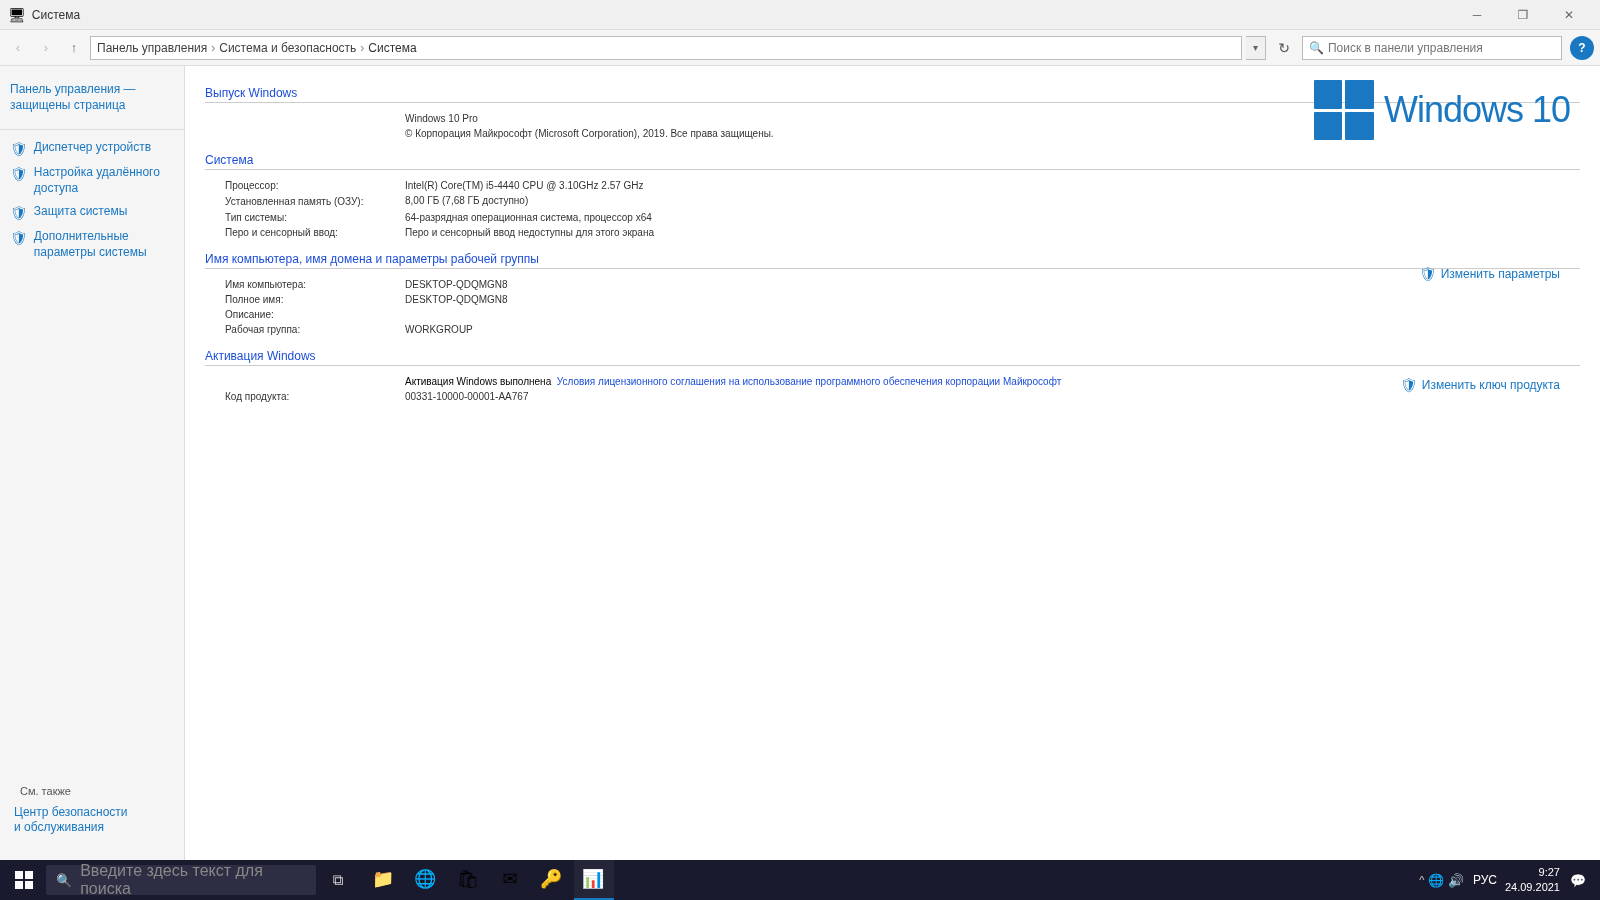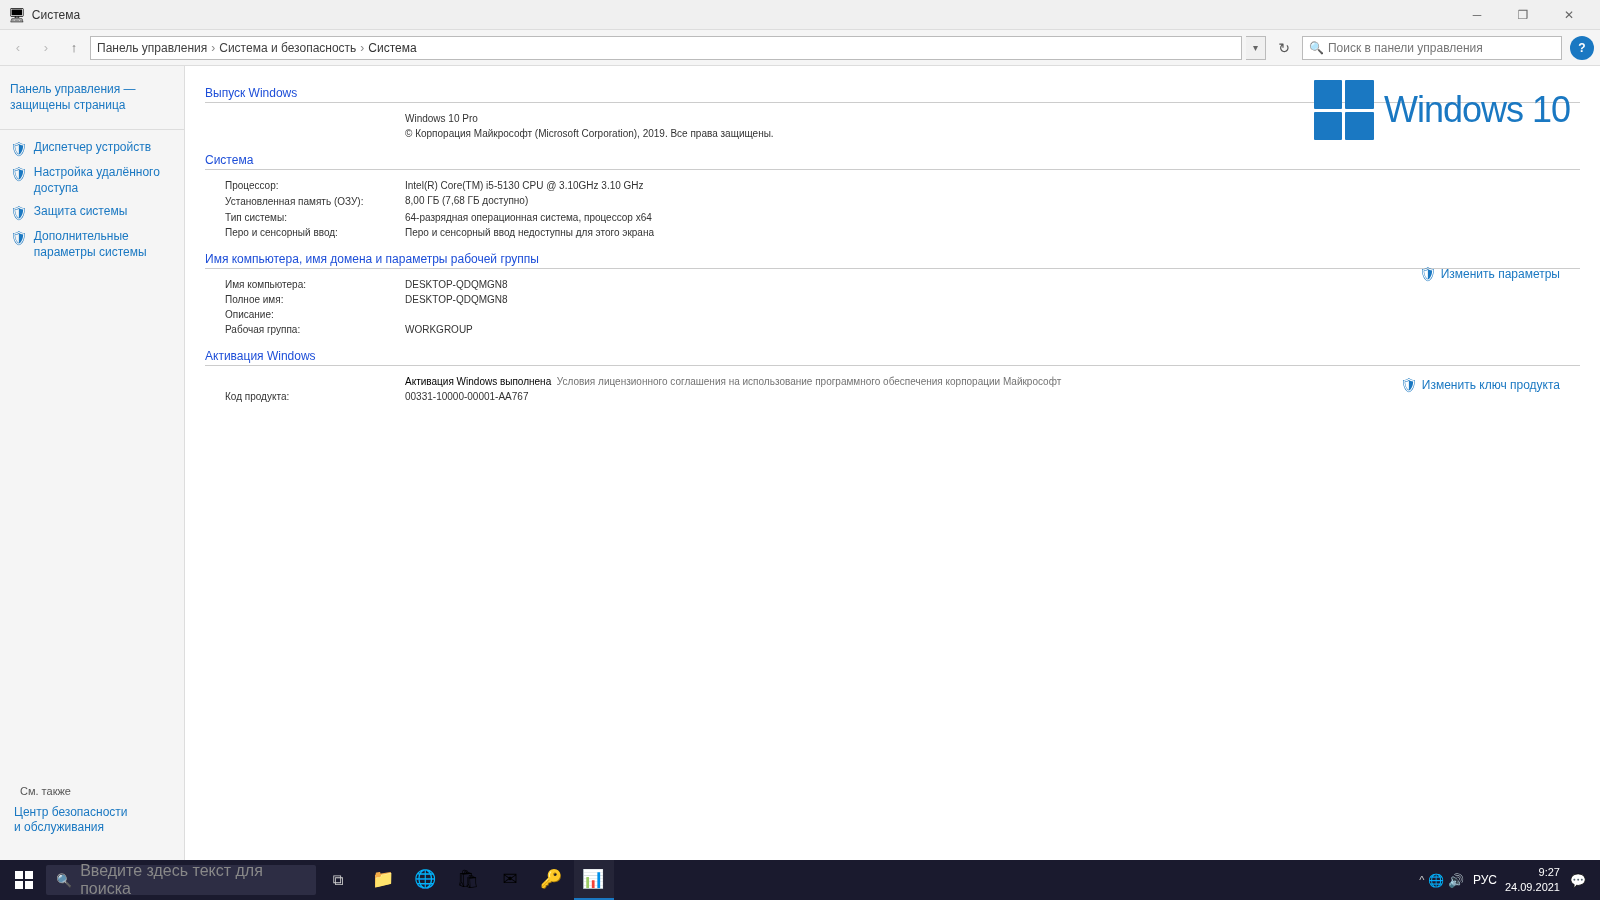--- a/index.html
+++ b/index.html
@@ -143,21 +143,21 @@
       margin-bottom: 4px;
       font-size: 10px;
     }
     .info-label {
       width: 200px;
       flex-shrink: 0;
       color: #333;
       padding-left: 20px;
     }
     .info-value { color: #333; }
-    .info-link { color: #737373; text-decoration: none; }
+    .info-link { color: #1d4ed8; text-decoration: none; }
 
     .section-group { margin-bottom: 14px; }
 
     .change-link {
       position: absolute;
       right: 20px;
       color: #1a78c2;
       cursor: pointer;
       font-size: 12px;
       display: flex; align-items: center; gap: 4px;
@@ -314,21 +314,21 @@
       <div class="info-row">
         <span class="info-label"></span>
         <span class="info-value">© Корпорация Майкрософт (Microsoft Corporation), 2019. Все права защищены.</span>
       </div>
     </div>
 
     <div class="section-group" style="margin-top:10px;">
       <div class="section-header">Система</div>
       <div class="info-row">
         <span class="info-label">Процессор:</span>
-        <span class="info-value">Intel(R) Core(TM) i5-5130 CPU @ 3.10GHz   3.10 GHz</span>
+        <span class="info-value">Intel(R) Core(TM) i5-4440 CPU @ 3.10GHz   2.57 GHz</span>
       </div>
       <div class="info-row">
         <span class="info-label" style="width:200px;flex-shrink:0;color:#333;padding-left:20px;line-height:1.3;">Установленная память (ОЗУ):</span>
         <span class="info-value">8,00 ГБ (7,68 ГБ доступно)</span>
       </div>
       <div class="info-row">
         <span class="info-label">Тип системы:</span>
         <span class="info-value">64-разрядная операционная система, процессор x64</span>
       </div>
       <div class="info-row">

